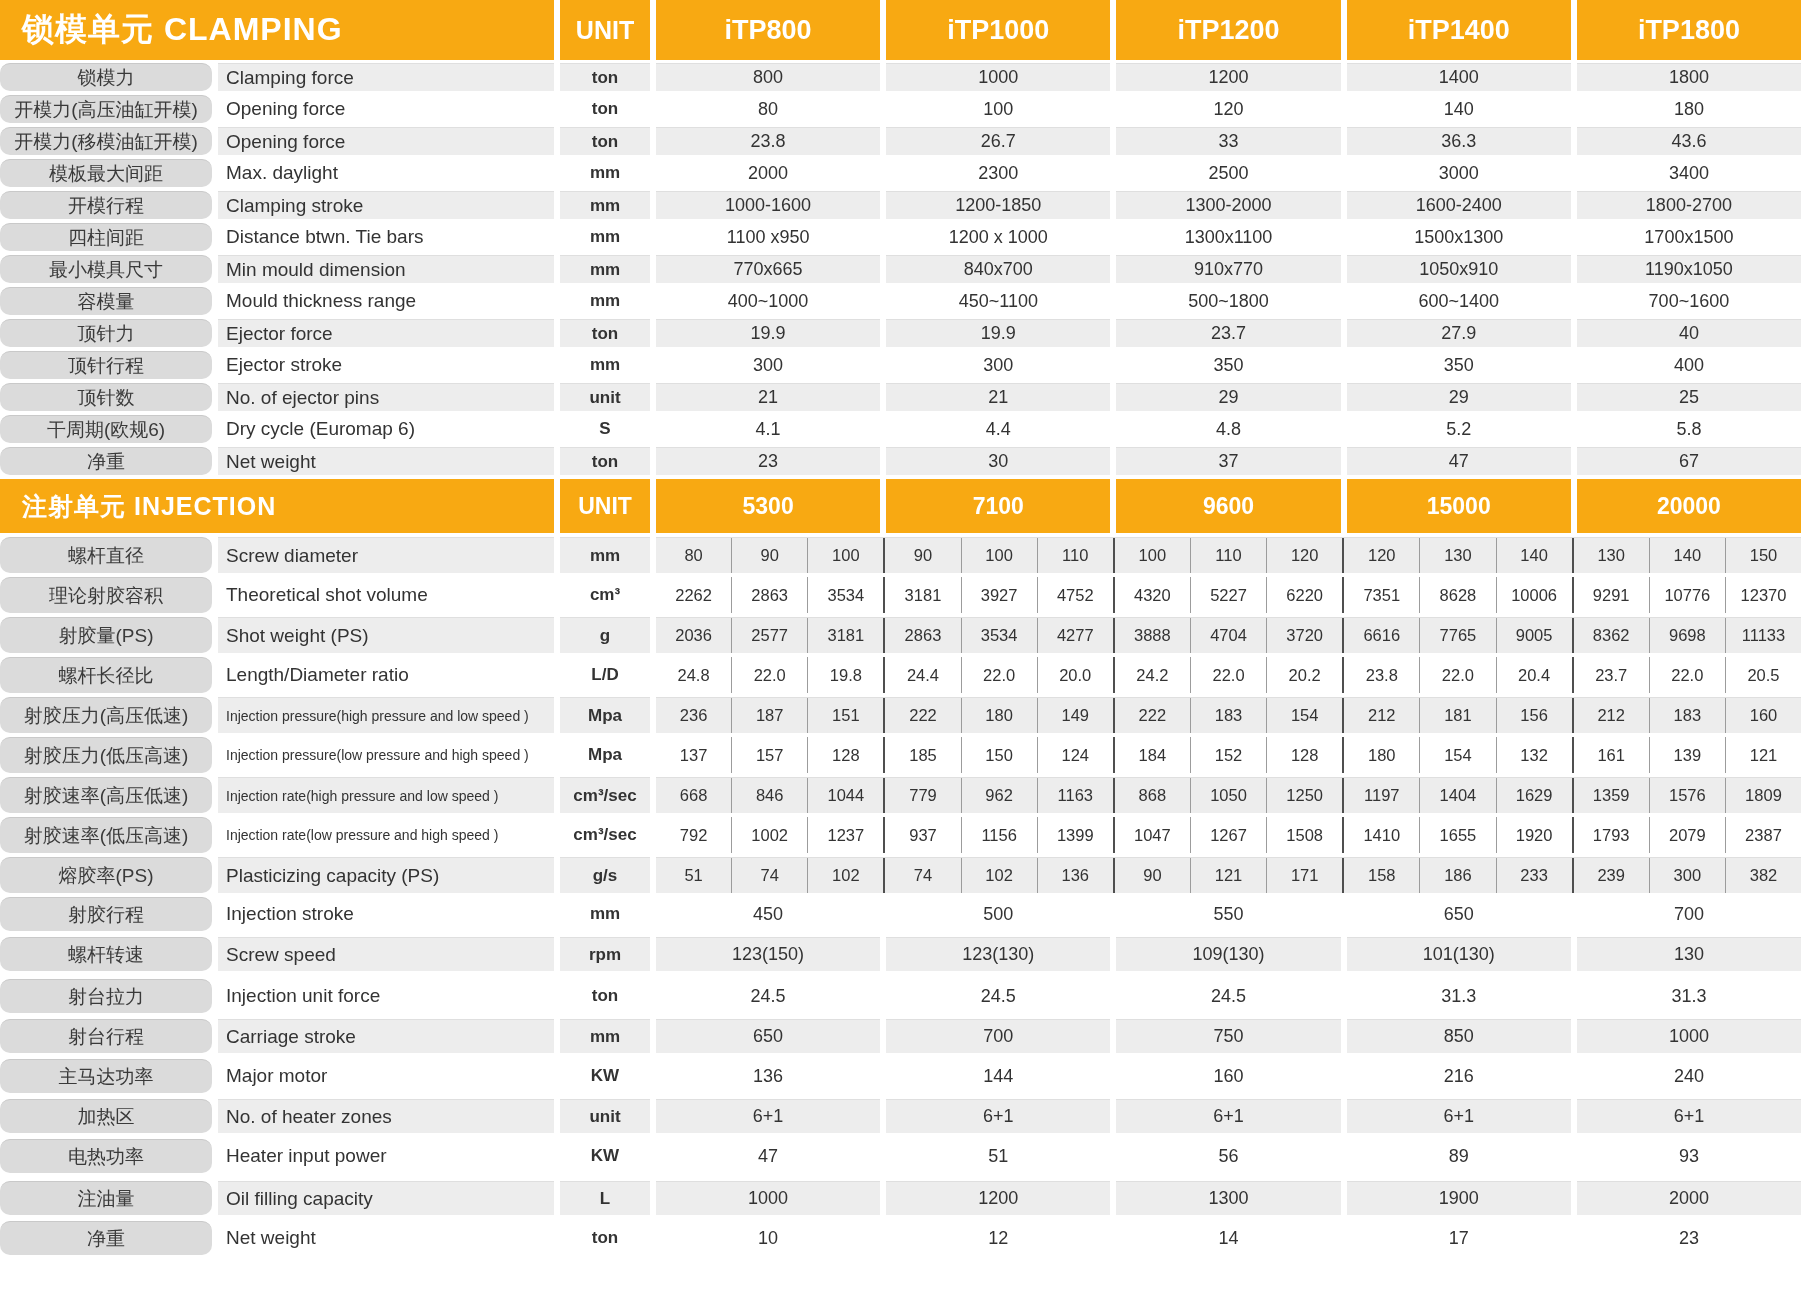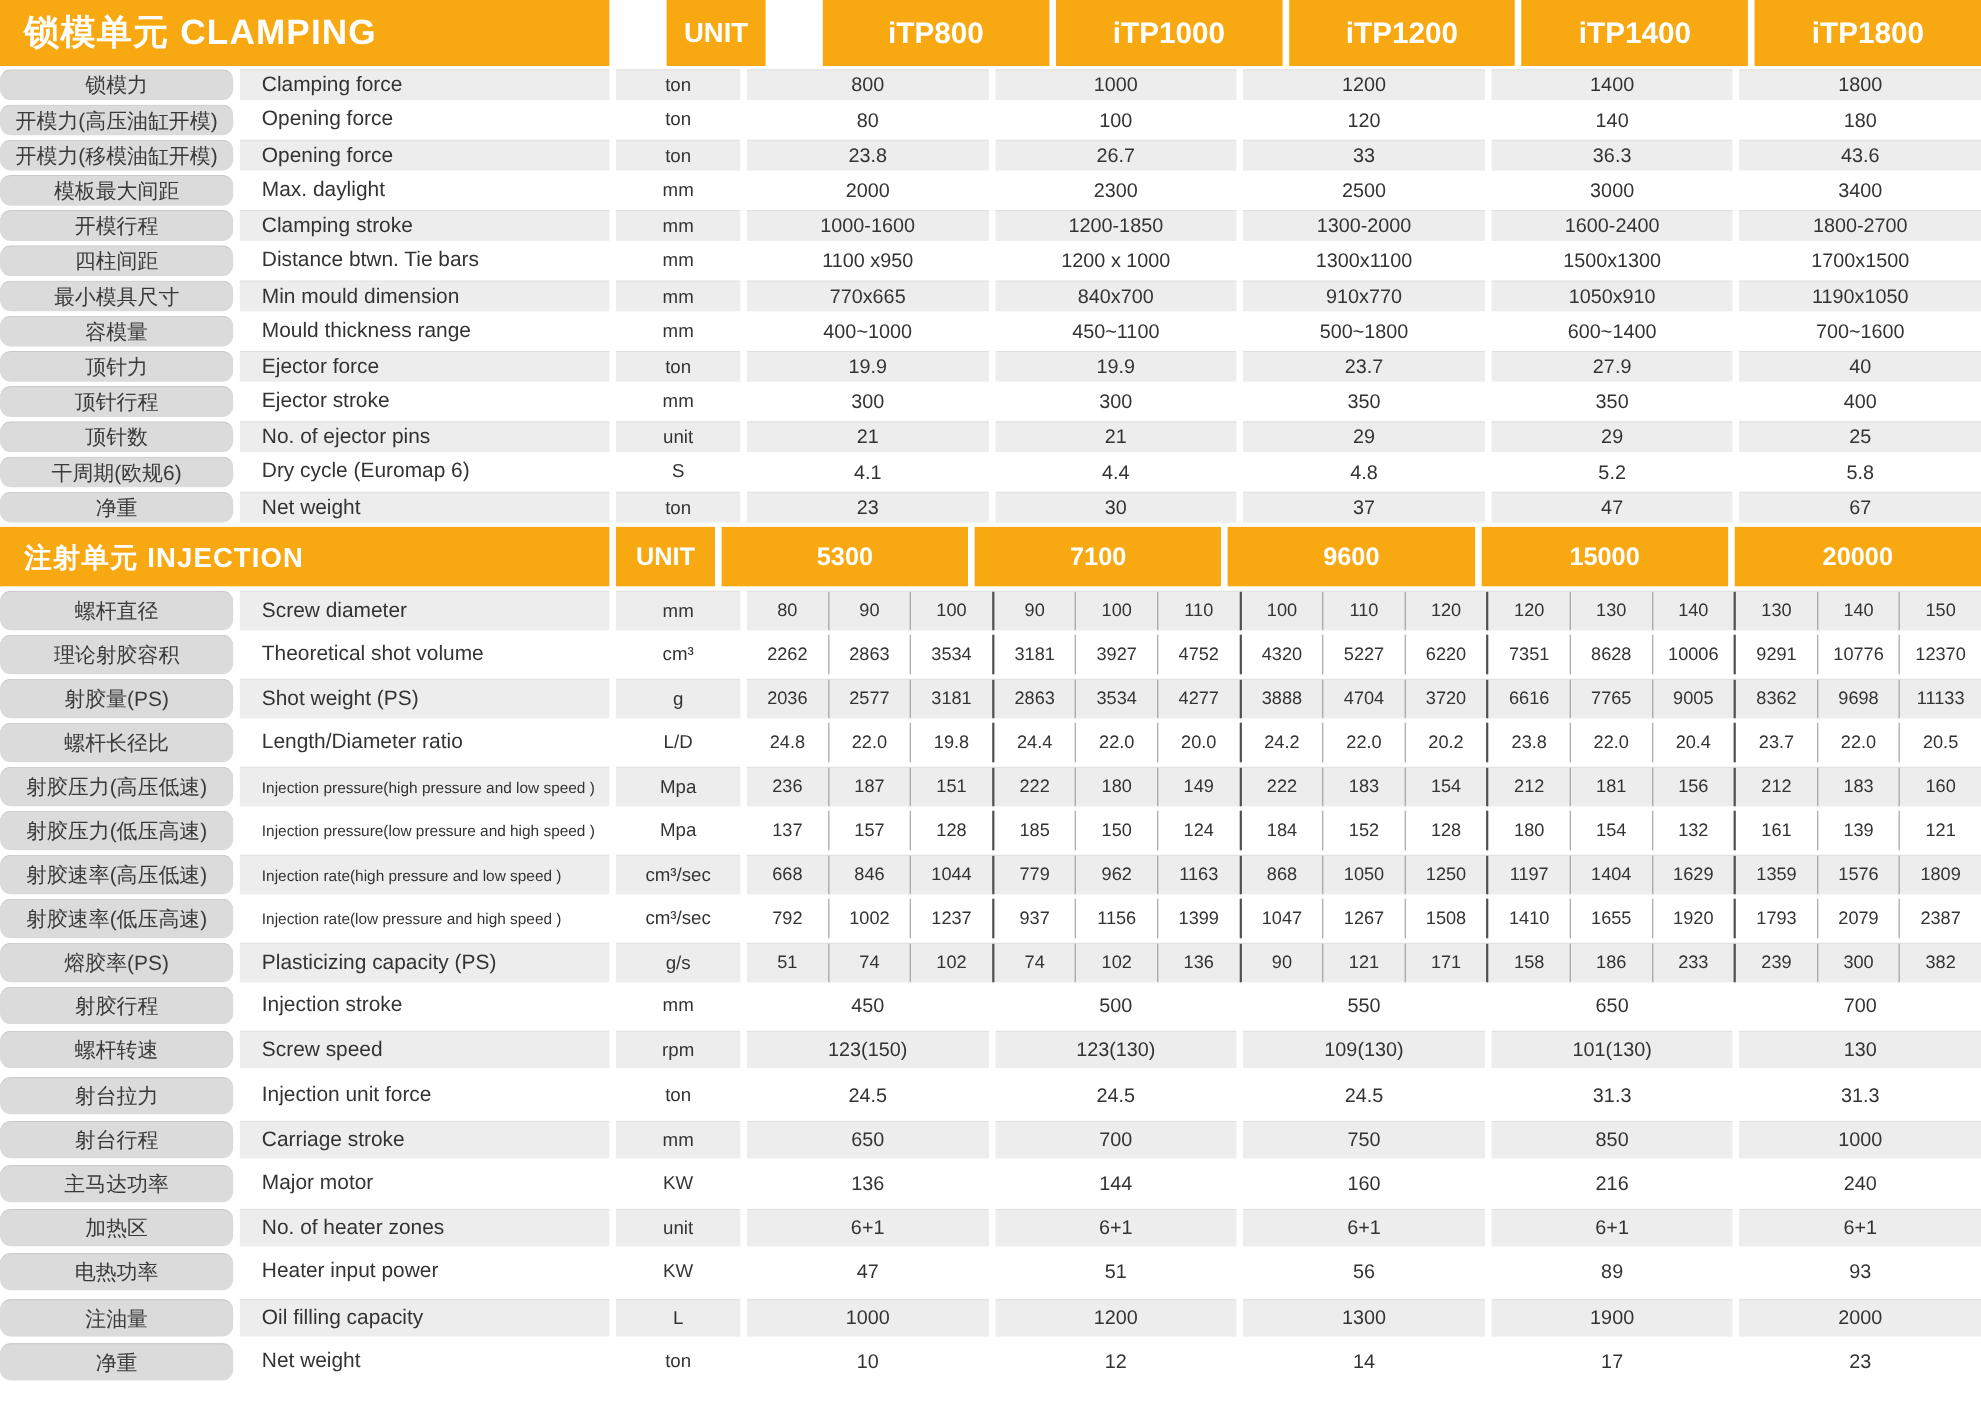--- a/index.html
+++ b/index.html
@@ -6,21 +6,21 @@
   body{
     width:1801px;height:1294px;
     font-family:"Liberation Sans","DejaVu Sans",sans-serif;
     color:#333;
     -webkit-font-smoothing:antialiased;
   }
   .sheet{position:relative;width:1801px;height:1294px;background:#fff;overflow:hidden;}
 
   
   .band{display:flex;margin-bottom:3px;}
-  .band-top{height:60px;gap:46px;}
+  .band-top{height:60px;}
   .band-inj{height:54px;margin-top:2px;margin-bottom:4px;}
   .h-title{
     width:554px;background:var(--orange);color:#fff;font-weight:bold;
     display:flex;align-items:center;padding-left:22px;box-sizing:border-box;
     margin-right:6px;letter-spacing:1px;
   }
   .band-top .h-title{font-size:32px;}
   .band-inj .h-title{font-size:25px;}
   .h-unit{
     width:90px;background:var(--orange);color:#fff;font-weight:bold;
@@ -45,24 +45,24 @@
   .gap-before{margin-top:8px;}
 
   .cell{display:flex;align-items:center;justify-content:center;box-sizing:border-box;}
   .cn{
     width:212px;margin-right:6px;background:var(--cnbg);
     font-size:19px;color:#3a3a3a;border-top:1px solid #c9c9c9;
     justify-content:center;white-space:nowrap;border-radius:10px;
   }
   .en{
     width:336px;margin-right:6px;font-size:19px;
-    justify-content:flex-start;padding-left:20px;white-space:nowrap;
+    justify-content:flex-start;padding-left:8px;white-space:nowrap;
   }
   .en.small{font-size:14px;letter-spacing:0;}
-  .u{width:113px;margin-right:6px;font-size:17px;}
+  .u{width:90px;margin-right:6px;font-size:17px;font-weight:bold;}
   .vals{flex:1;display:flex;}
   .vals .v{flex:1;margin-right:6px;font-size:18px;white-space:nowrap;}
   .vals .v:last-child{margin-right:0;}
 
   
   .vals15{flex:1;display:flex;box-sizing:border-box;}
   .grp{flex:1;display:flex;border-left:2px solid #4f4f4f;}
   .grp:first-child{border-left:none;}
   .sv{
     flex:1;display:flex;align-items:center;justify-content:center;

